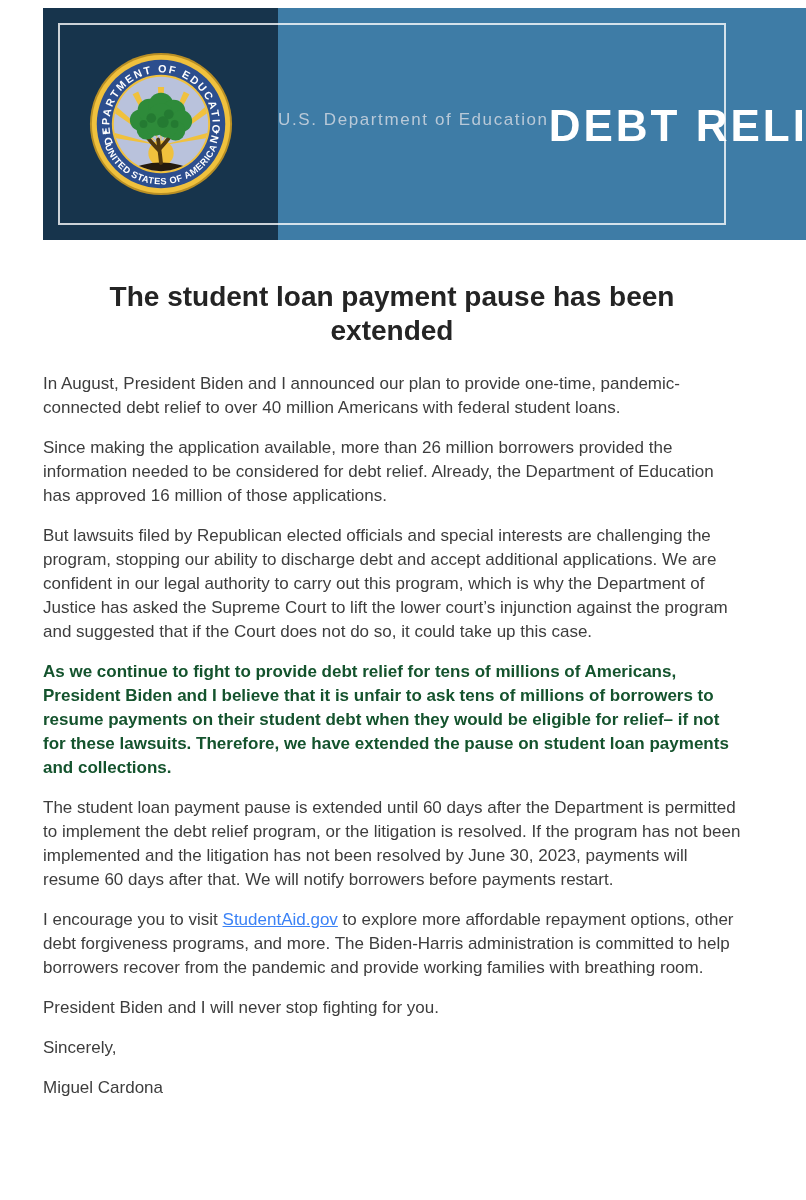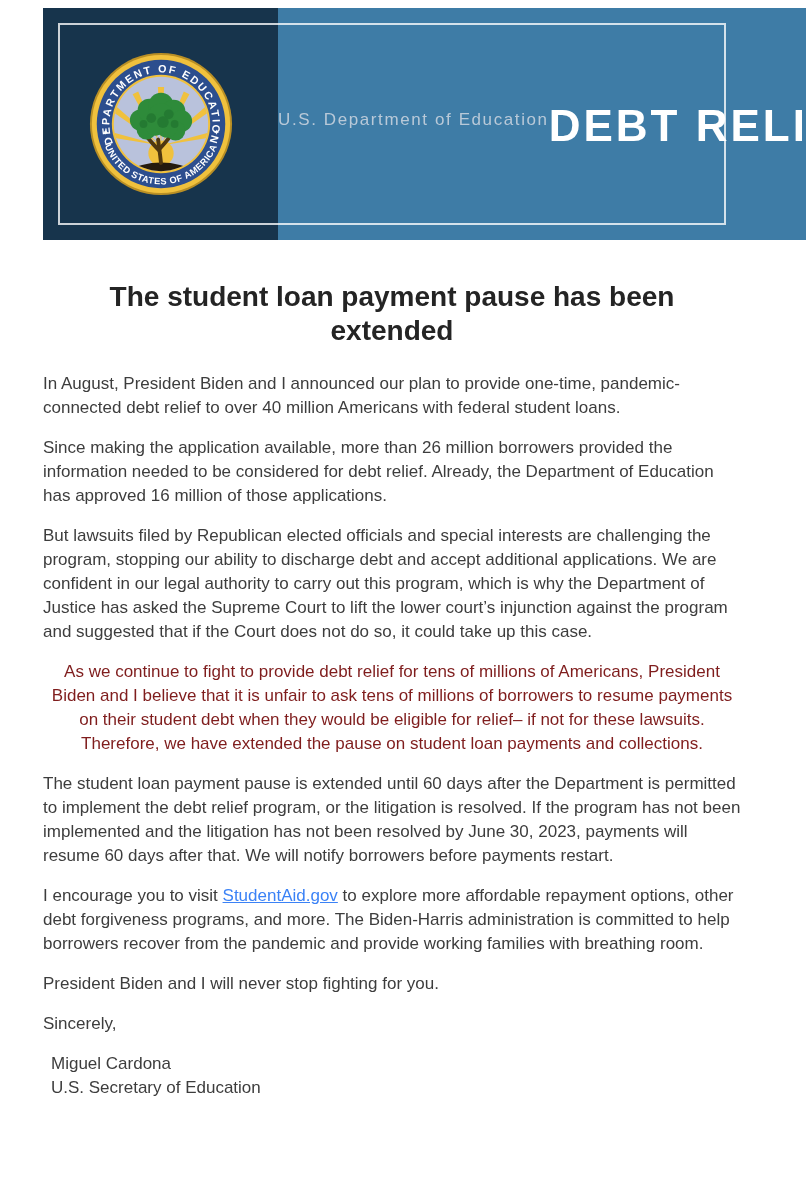--- a/index.html
+++ b/index.html
@@ -80,22 +80,22 @@
     text-align: center;
     max-width: 640px;
     margin: 40px auto 24px auto;
   }
   .article p {
     font-size: 17px;
     line-height: 24px;
     color: #3d3d3d;
     margin: 0 0 16px 0;
   }
-  .article p.bold { font-weight: 400; color: #7f1d1d; text-align: center; }
-  .article p.signature { margin-bottom: 0; margin-left: 8px; }
+  .article p.bold { font-weight: 700; color: #14532d; }
+  .article p.signature { margin-bottom: 0; }
   a.body-link { color: #3b82f6; text-decoration: underline; cursor: pointer; }
 </style>
 </head>
 <body>
 
 <div class="banner">
   <div class="banner-inner-border"></div>
 
   <div class="banner-left">
 
@@ -186,14 +186,14 @@
   <p class="bold">As we continue to fight to provide debt relief for tens of millions of Americans, President Biden and I believe that it is unfair to ask tens of millions of borrowers to resume payments on their student debt when they would be eligible for relief– if not for these lawsuits. Therefore, we have extended the pause on student loan payments and collections.</p>
 
   <p>The student loan payment pause is extended until 60 days after the Department is permitted to implement the debt relief program, or the litigation is resolved. If the program has not been implemented and the litigation has not been resolved by June 30, 2023, payments will resume 60 days after that. We will notify borrowers before payments restart.</p>
 
   <p><span>I encourage you to visit </span><a class="body-link">StudentAid.gov</a><span> to explore more affordable repayment options, other debt forgiveness programs, and more. The Biden-Harris administration is committed to help borrowers recover from the pandemic and provide working families with breathing room.</span></p>
 
   <p>President Biden and I will never stop fighting for you.</p>
 
   <p>Sincerely,</p>
 
-  <p class="signature"><span>Miguel Cardona</span><br><span>U.S. Secretary of Education</span></p>
+  <p class="signature"><span>Miguel Cardona</span><br></p>
 </div>
 
 </body></html>

